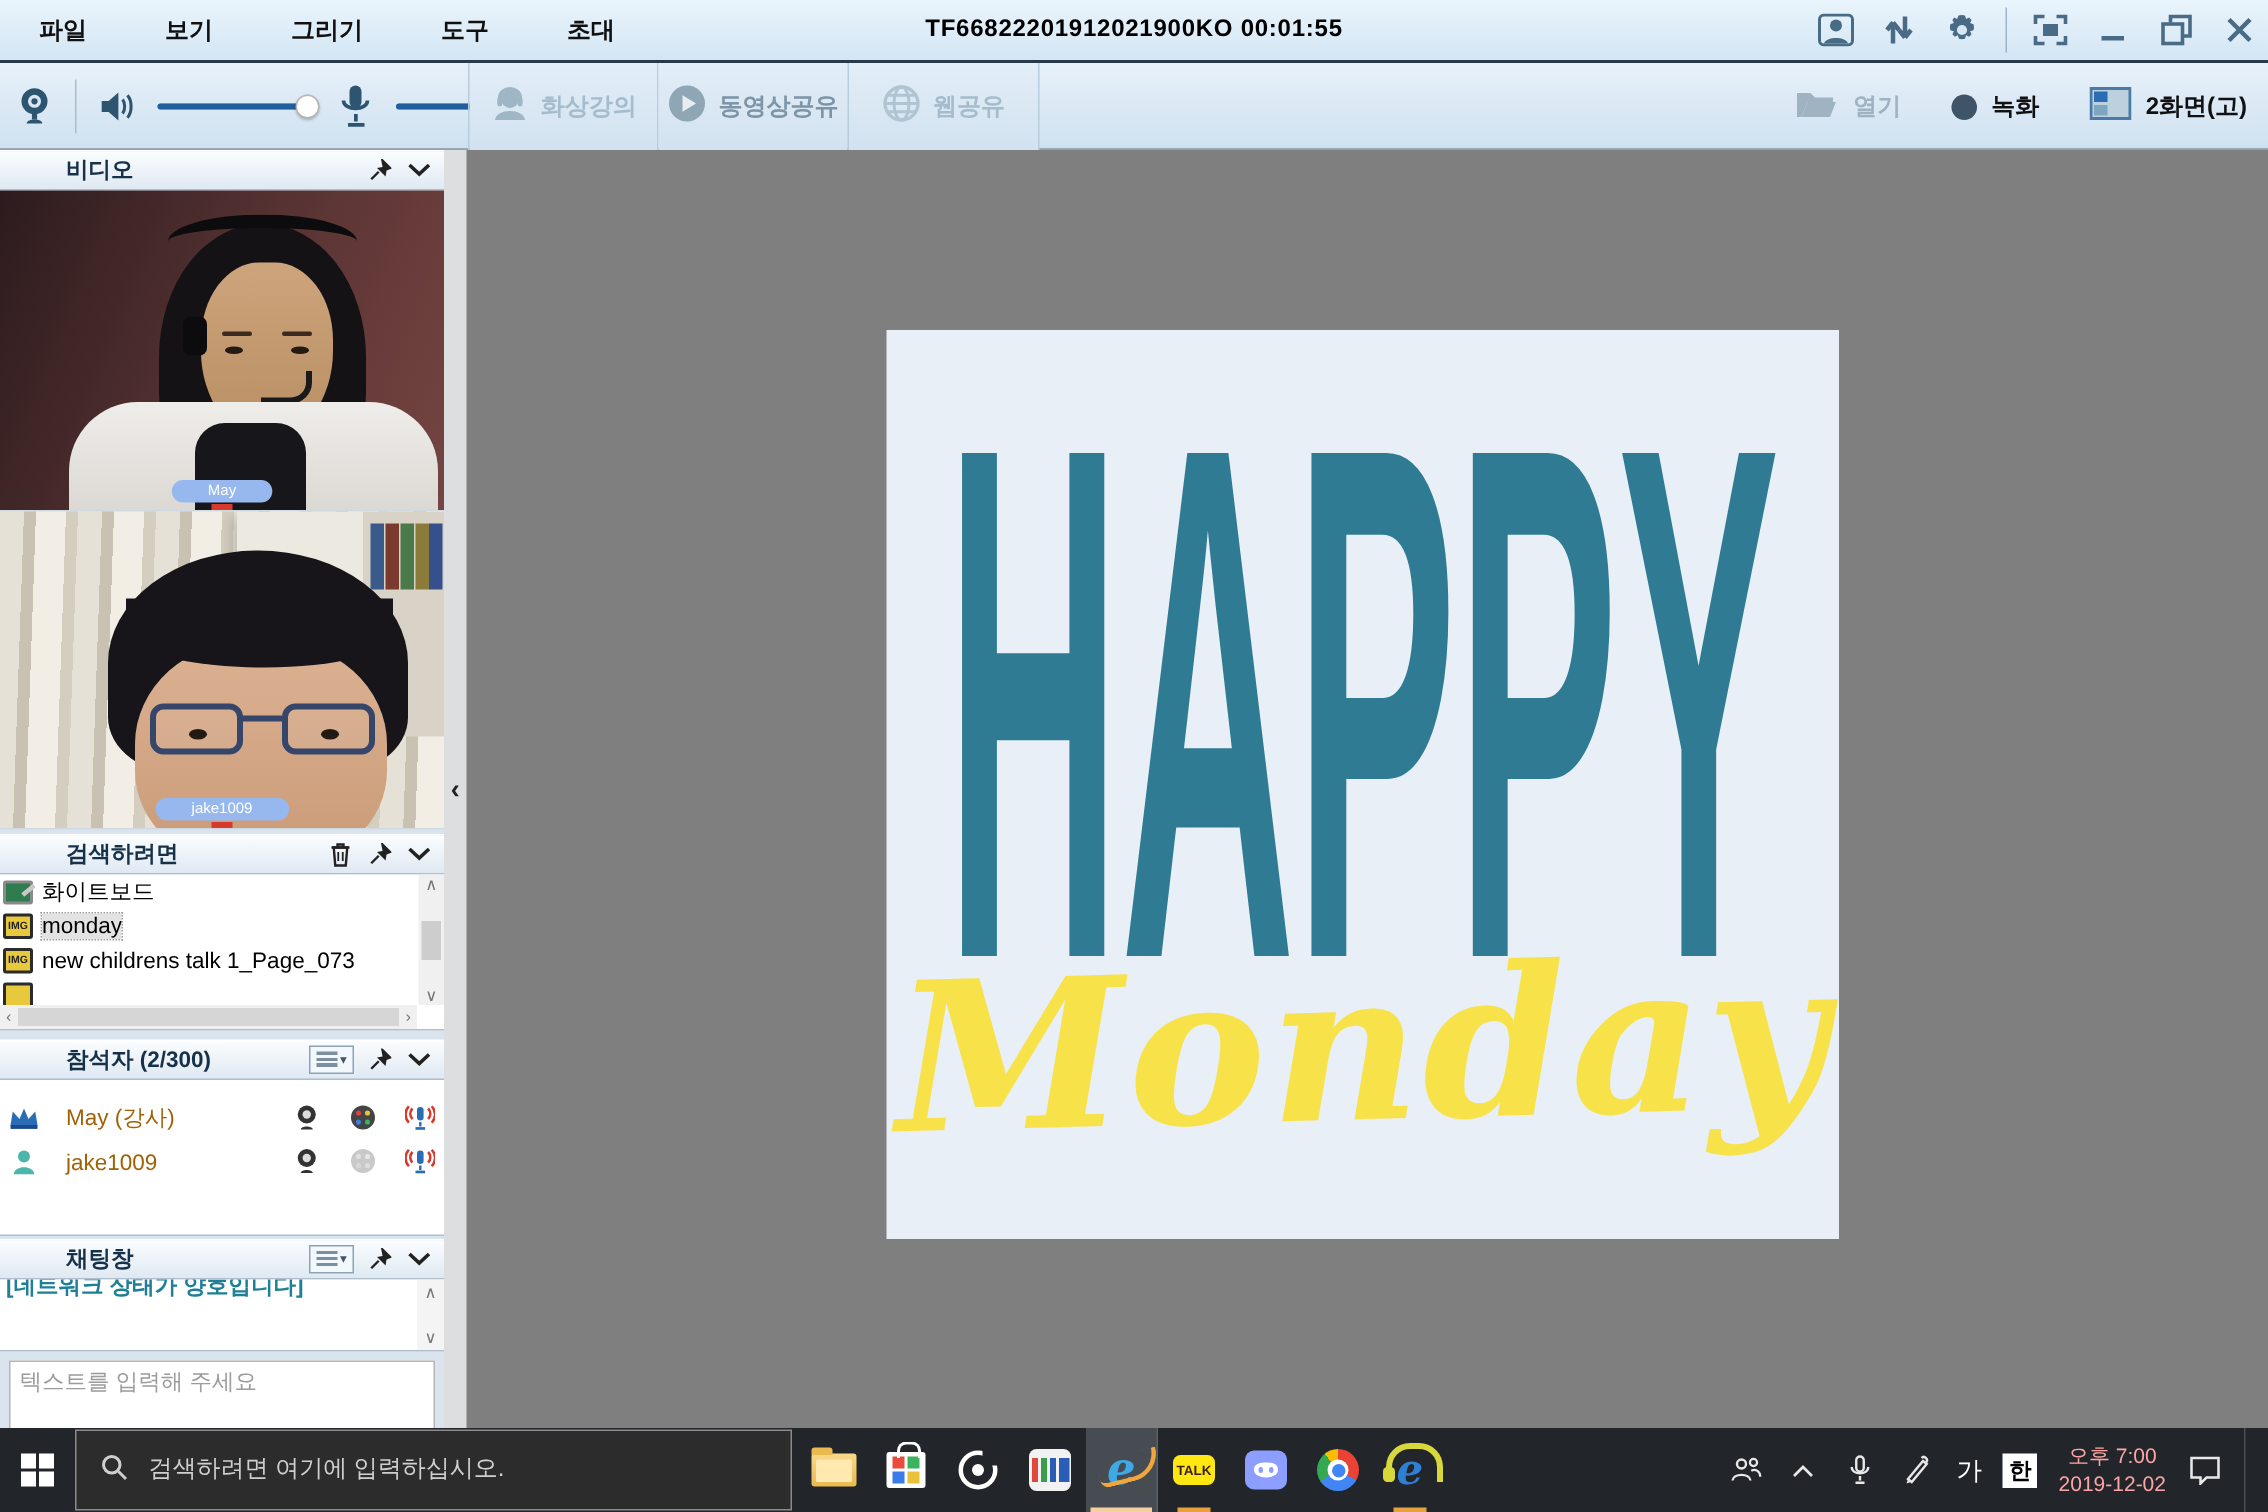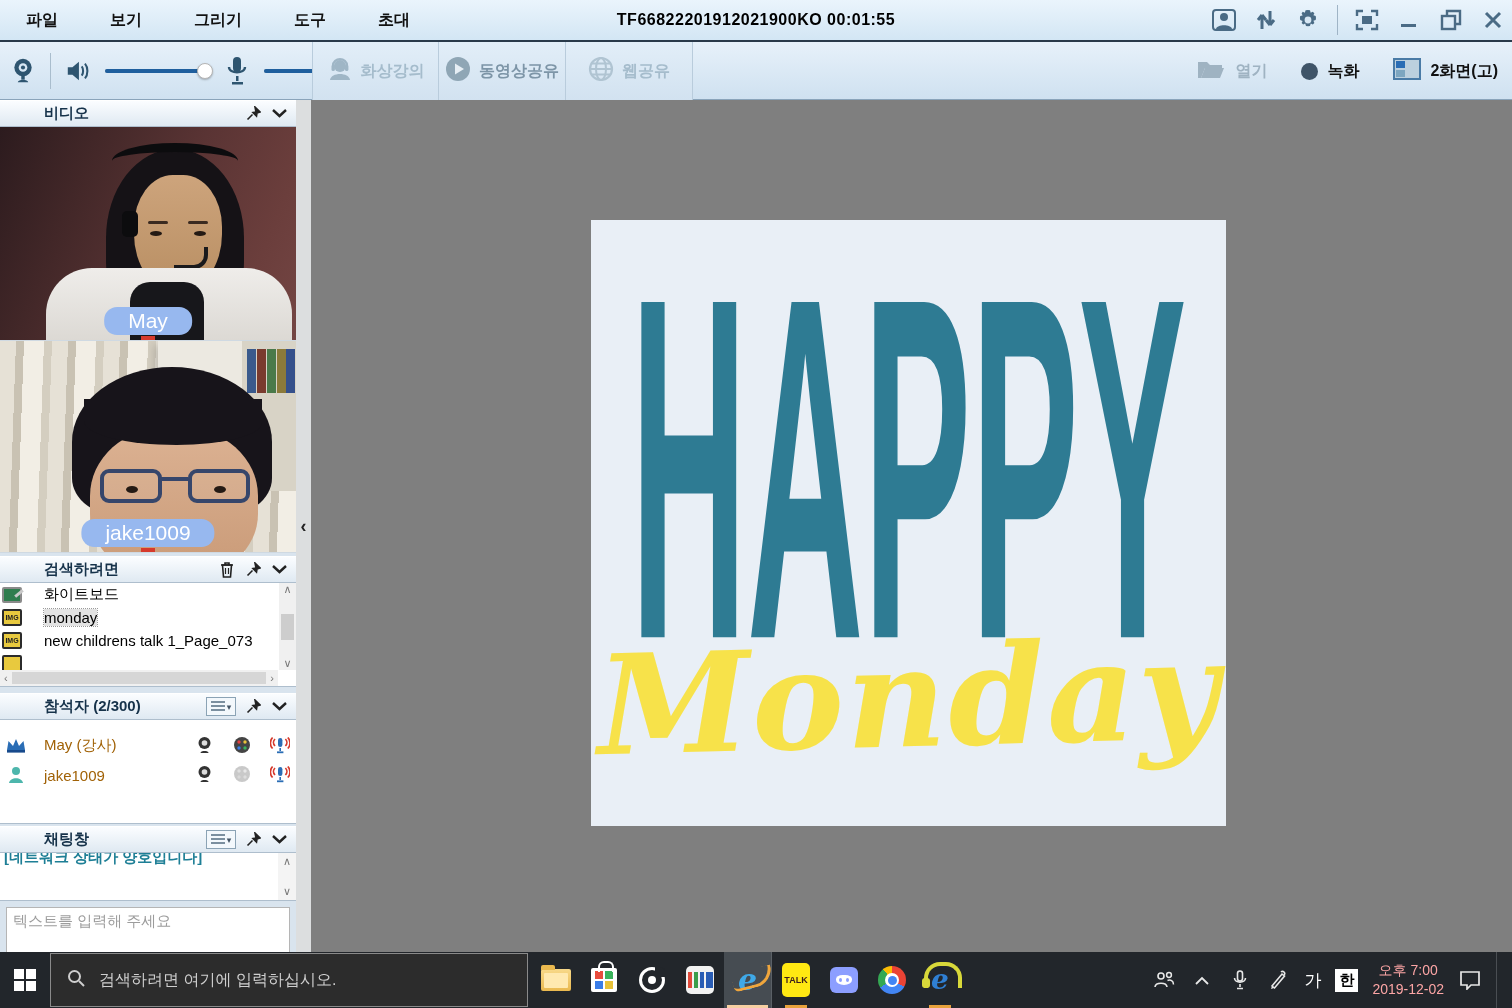--- a/index.html
+++ b/index.html
@@ -83,28 +83,28 @@
     background:#17141a; border-radius:50% 50% 26% 26%; }
   .v2 .face { position:absolute; right:38px; top:74px; width:168px; height:150px;
     background:linear-gradient(#dcb293,#c99a77); border-radius:46% 46% 42% 42%; }
   .v2 .fringe { position:absolute; right:34px; top:58px; width:178px; height:46px;
     background:#17141a; border-radius:0 0 48% 52%; }
   .v2 .glasses { position:absolute; right:46px; top:128px; width:150px; height:36px; }
   .v2 .lens { position:absolute; width:62px; height:34px; border:4px solid #36466b; border-radius:9px; background:rgba(255,255,255,.06); }
   .v2 .bridge { position:absolute; left:60px; top:8px; width:28px; height:4px; background:#36466b; }
   .v2 .eye { position:absolute; width:12px; height:7px; background:#241a14; border-radius:50%; top:13px; }
   .name-pill { position:absolute; bottom:5px; left:50%; transform:translateX(-50%);
-    background:#97b8ef; color:#fff; font-size:21px; padding:2px 24px; border-radius:13px; white-space:nowrap; }
+    background:#97b8ef; color:#fff; font-size:10px; padding:2px 24px; border-radius:13px; white-space:nowrap; }
   .red-tick { position:absolute; bottom:0; left:50%; transform:translateX(-50%);
     width:14px; height:4px; background:#d63a2c; }
 
   
   .mat-wrap { height:104px; background:#fff; border-bottom:1px solid #aebecd; position:relative; flex:none; }
   .mat-list { position:absolute; left:0; top:0; right:18px; bottom:16px; overflow:hidden; }
-  .mat-item { display:flex; align-items:center; gap:22px; height:23px; padding:0 2px; font-size:15px; color:#000; white-space:nowrap; }
+  .mat-item { display:flex; align-items:center; gap:6px; height:23px; padding:0 2px; font-size:15px; color:#000; white-space:nowrap; }
   .mat-item.sel .lbl-bg { background:#e3e3e3; outline:1px dotted #9a9a9a; }
   .wb-ico { width:20px; height:16px; background:#2f7d4e; border:2px solid #8a8a8a; border-radius:2px; position:relative; flex:none; }
   .wb-ico:after { content:""; position:absolute; right:-4px; top:3px; width:10px; height:3px; background:#c9c9c9; transform:rotate(-40deg); }
   .img-ico { width:20px; height:17px; background:#e8c93e; border:2px solid #2b2b2b; border-radius:2px;
     display:flex; align-items:center; justify-content:center; flex:none;
     font-size:7px; font-weight:bold; color:#222; letter-spacing:0; }
   .vscroll { position:absolute; right:0; top:0; width:17px; bottom:16px; background:#f0f0f0;
     display:flex; flex-direction:column; justify-content:space-between; align-items:center; font-size:11px; color:#777; }
   .vthumb { width:13px; height:26px; background:#cdcdcd; }
   .hscroll { position:absolute; left:0; right:18px; bottom:0; height:16px; background:#f0f0f0;
@@ -167,21 +167,21 @@
   .store-ico:before { content:""; position:absolute; top:-7px; left:7px; width:12px; height:9px;
     border:2px solid #fff; border-bottom:none; border-radius:6px 6px 0 0; }
   .gb-ico { width:26px; height:26px; border:3px solid #fff; border-radius:50%; position:relative; }
   .gb-ico:before { content:""; position:absolute; left:6px; top:6px; width:8px; height:8px; background:#fff; border-radius:50%; }
   .gb-ico:after { content:""; position:absolute; right:-3px; top:-3px; width:10px; height:10px; background:#22262b; border-radius:0 50% 0 0; }
   .lib-ico { width:28px; height:28px; background:#f2f2f2; border-radius:5px; display:flex; align-items:center; justify-content:center; gap:2px; }
   .lib-ico i { display:block; width:4px; height:16px; }
   .ie-e { font-family:"DejaVu Serif",serif; font-style:italic; font-weight:bold; font-size:30px; color:#3fa9e8; position:relative; line-height:1; }
   .ie-e:after { content:""; position:absolute; left:-6px; top:4px; width:38px; height:16px;
     border:3px solid #f0a63c; border-top:none; border-left:none; border-radius:0 0 20px 6px; transform:rotate(-14deg); }
-  .kakao-ico { width:28px; height:34px; background:#ffe812; border-radius:5px; position:relative;
+  .kakao-ico { width:28px; height:20px; background:#ffe812; border-radius:5px; position:relative;
     display:flex; align-items:center; justify-content:center; font-size:9px; font-weight:bold; color:#3a1d1d; }
   .kakao-ico:after { content:""; position:absolute; left:5px; bottom:-4px; border:5px solid transparent; border-top-color:#ffe812; }
   .disc-ico { width:28px; height:26px; background:#8c9eff; border-radius:6px; position:relative;
     display:flex; align-items:center; justify-content:center; }
   .disc-face { width:16px; height:10px; background:#fff; border-radius:45% 45% 55% 55%; position:relative; }
   .disc-face:before,.disc-face:after { content:""; position:absolute; top:3px; width:3px; height:4px; background:#8c9eff; border-radius:50%; }
   .disc-face:before { left:3px; } .disc-face:after { right:3px; }
   .chrome-ico { width:28px; height:28px; border-radius:50%; position:relative;
     background:conic-gradient(#ea4335 0 33%,#4285f4 33% 66%,#34a853 66% 89%,#fbbc05 89% 100%); }
   .chrome-ico:before { content:""; position:absolute; left:7px; top:7px; width:14px; height:14px; background:#fff; border-radius:50%; }

